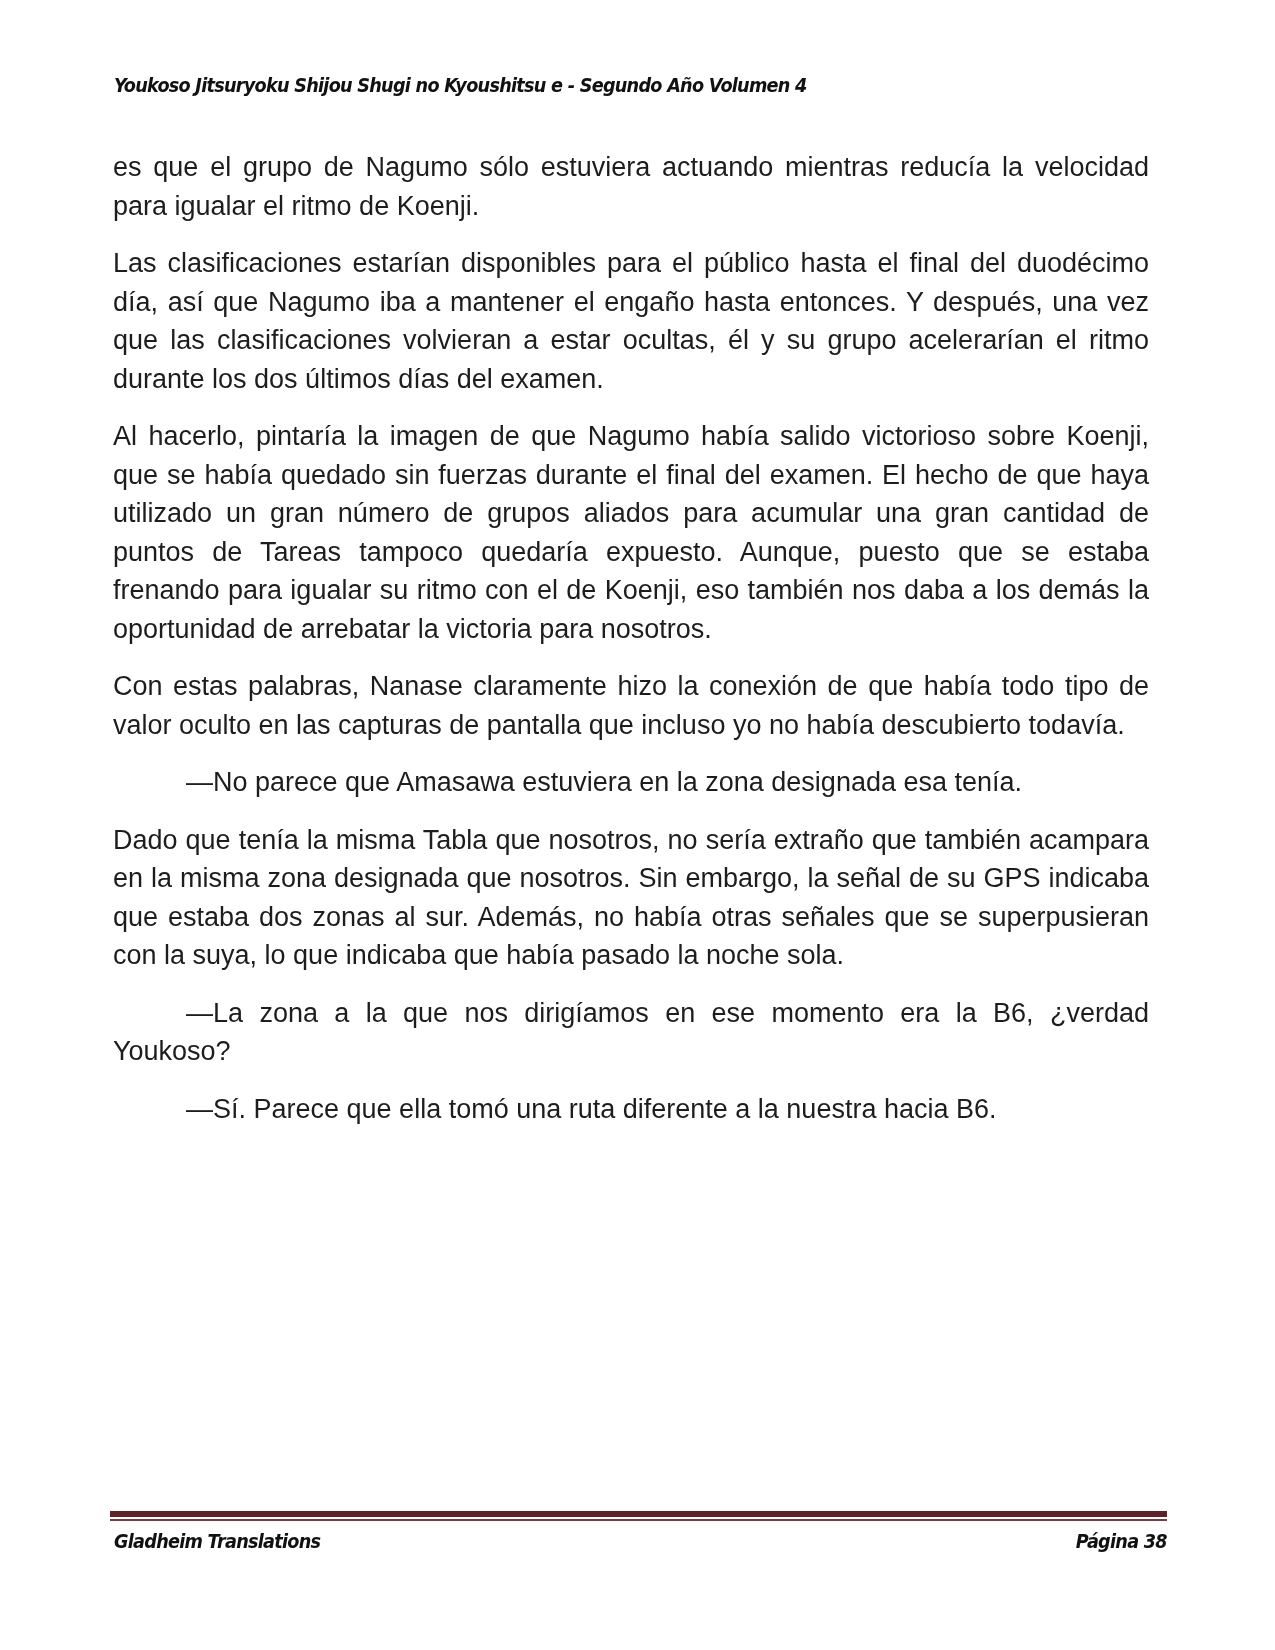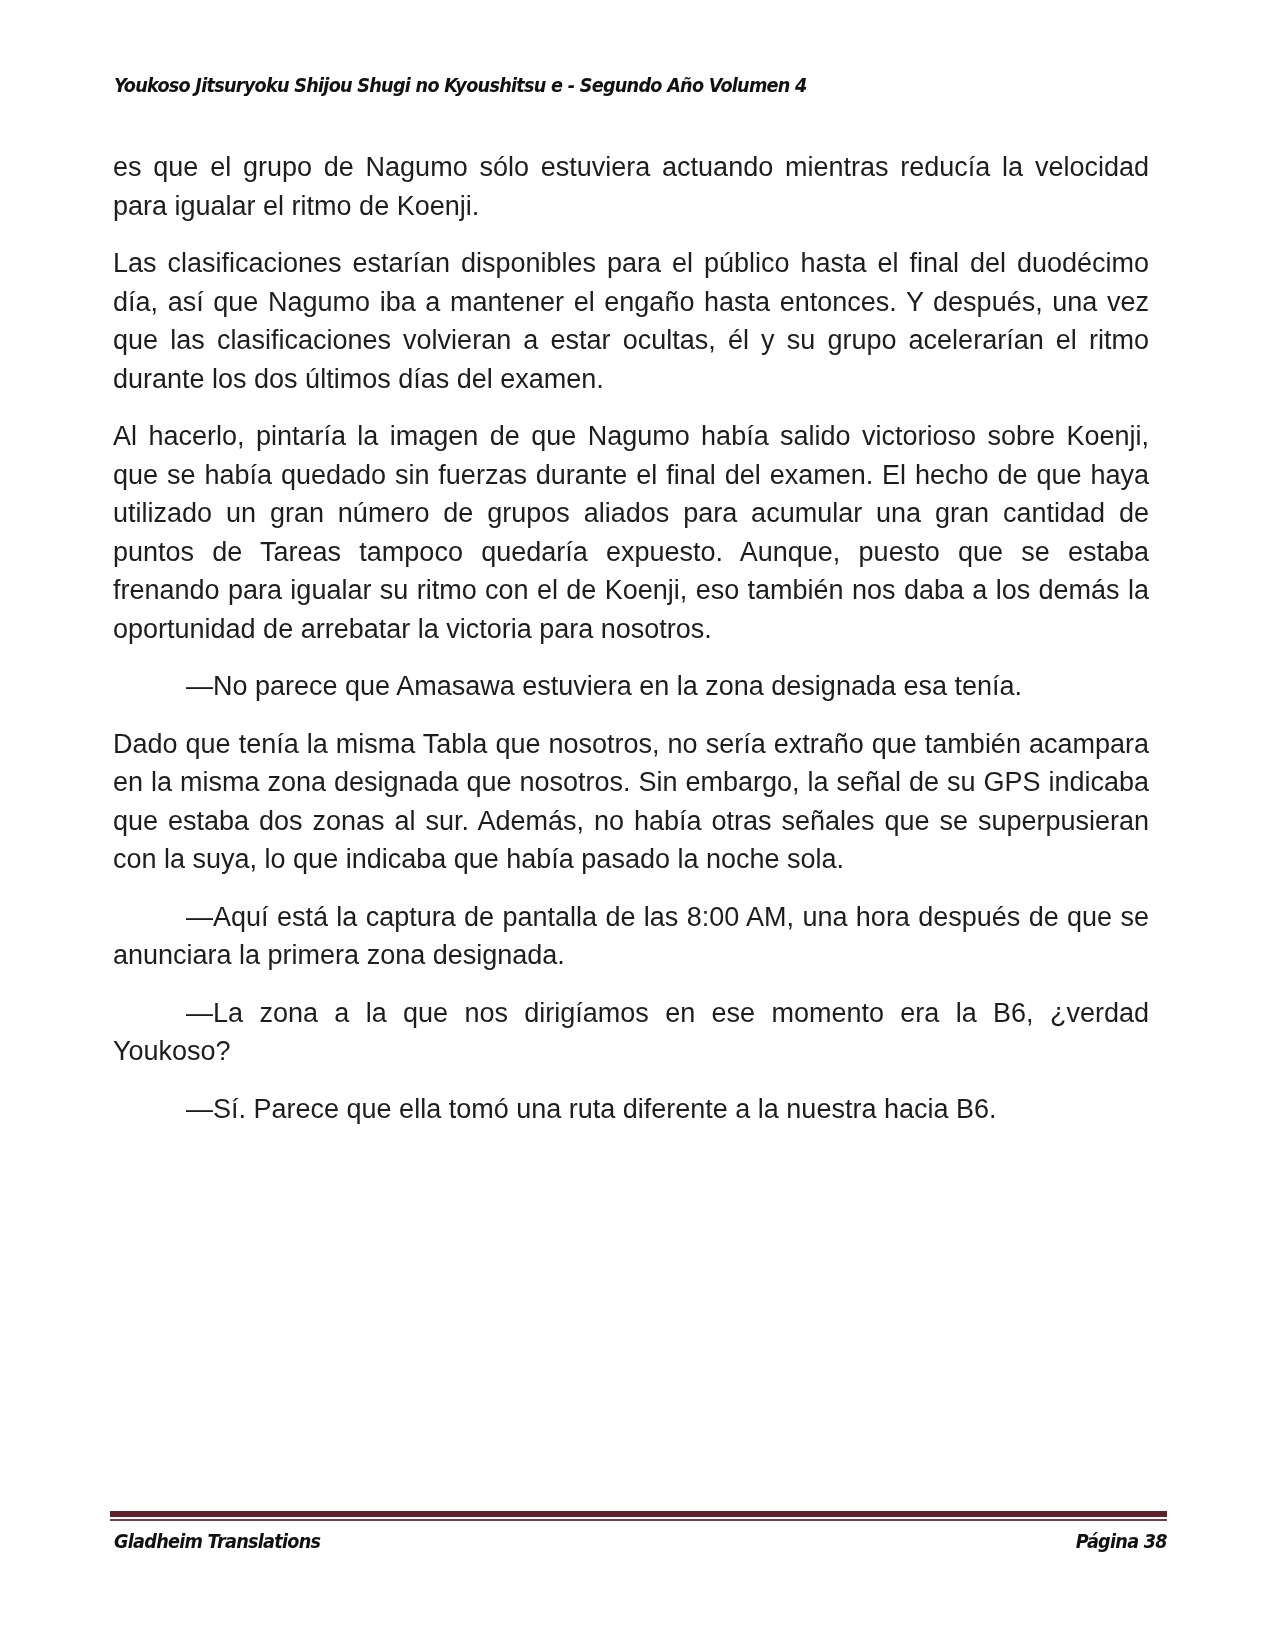--- a/index.html
+++ b/index.html
@@ -32,23 +32,23 @@
 </style>
 </head>
 <body>
 
 <div class="header">Youkoso Jitsuryoku Shijou Shugi no Kyoushitsu e - Segundo Año Volumen 4</div>
 
 <div class="body-text">
   <p>es que el grupo de Nagumo sólo estuviera actuando mientras reducía la velocidad para igualar el ritmo de Koenji.</p>
   <p>Las clasificaciones estarían disponibles para el público hasta el final del duodécimo día, así que Nagumo iba a mantener el engaño hasta entonces. Y después, una vez que las clasificaciones volvieran a estar ocultas, él y su grupo acelerarían el ritmo durante los dos últimos días del examen.</p>
   <p>Al hacerlo, pintaría la imagen de que Nagumo había salido victorioso sobre Koenji, que se había quedado sin fuerzas durante el final del examen. El hecho de que haya utilizado un gran número de grupos aliados para acumular una gran cantidad de puntos de Tareas tampoco quedaría expuesto. Aunque, puesto que se estaba frenando para igualar su ritmo con el de Koenji, eso también nos daba a los demás la oportunidad de arrebatar la victoria para nosotros.</p>
+  <p>Con estas palabras, Nanase claramente hizo la conexión de que había todo tipo de valor oculto en las capturas de pantalla que incluso yo no había descubierto todavía.</p>
   <p class="dialogue">—No parece que Amasawa estuviera en la zona designada esa tenía.</p>
   <p>Dado que tenía la misma Tabla que nosotros, no sería extraño que también acampara en la misma zona designada que nosotros. Sin embargo, la señal de su GPS indicaba que estaba dos zonas al sur. Además, no había otras señales que se superpusieran con la suya, lo que indicaba que había pasado la noche sola.</p>
-  <p class="dialogue">—Aquí está la captura de pantalla de las 8:00 AM, una hora después de que se anunciara la primera zona designada.</p>
   <p class="dialogue">—La zona a la que nos dirigíamos en ese momento era la B6, ¿verdad Youkoso?</p>
   <p class="dialogue">—Sí. Parece que ella tomó una ruta diferente a la nuestra hacia B6.</p>
 </div>
 
 <div class="footer-rule">
   <div class="thick"></div>
   <div class="thin"></div>
 </div>
 <div class="footer-left">Gladheim Translations</div>
 <div class="footer-right">Página 38</div>

